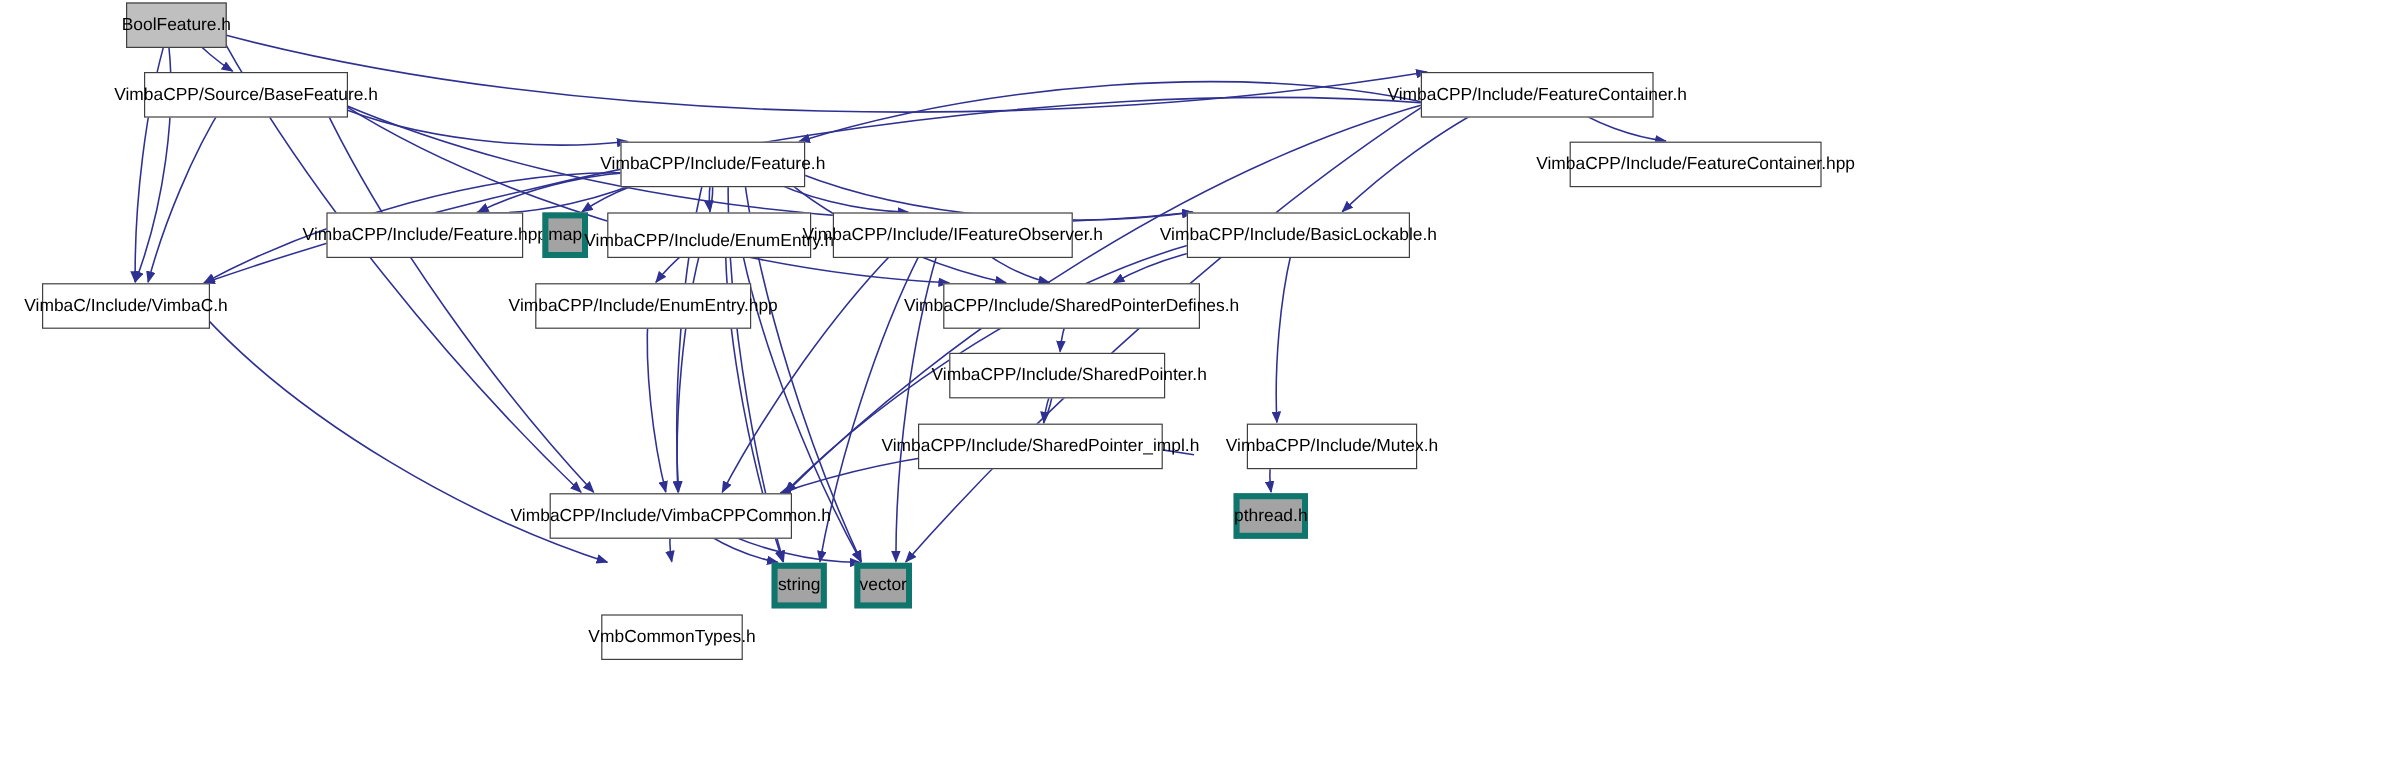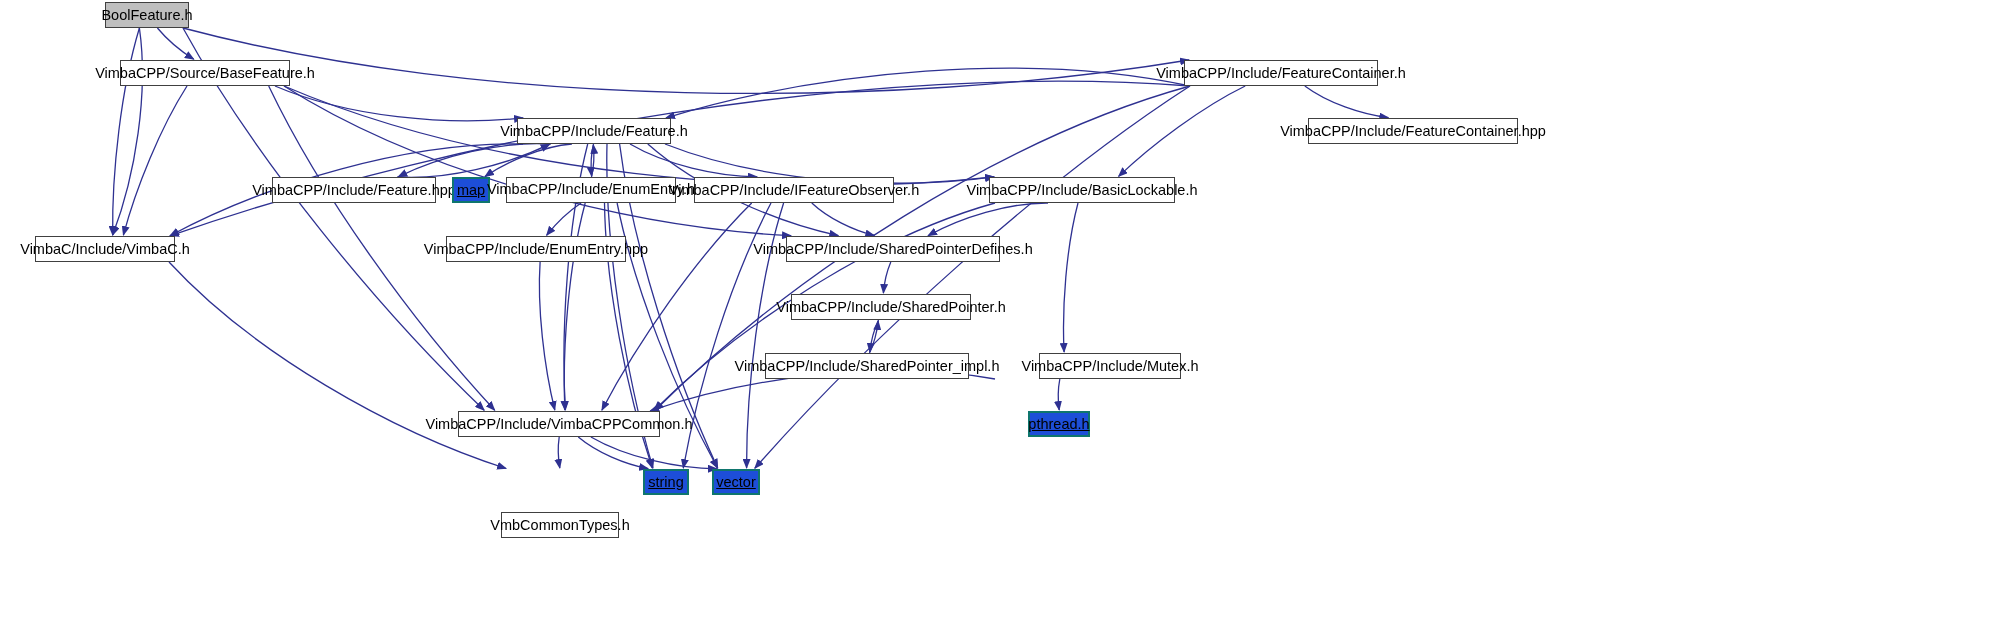--- a/index.html
+++ b/index.html
@@ -28,31 +28,30 @@
     box-sizing: border-box;
     display: flex;
     align-items: center;
     justify-content: center;
     white-space: nowrap;
     font-size: 14.5px;
     color: #000000;
     letter-spacing: 0px;
     background: #ffffff;
     border: 1px solid #404040;
-    height: 26px;
+    height: 38px;
     line-height: 26px;
   }
   .node.root {
     background: #bfbfbf;
     border: 1px solid #404040;
   }
   .node.system {
-    border: 2px solid #0f766e;
-    background: #1d4ed8;
-    text-decoration: underline;
+    border: 5px solid #0f766e;
+    background: #a3a3a3;
   }
   .node-label {
     padding: 0 7px;
     pointer-events: none;
   }
 </style>
 </head>
 <body>
 
 <div id="graph-root">

